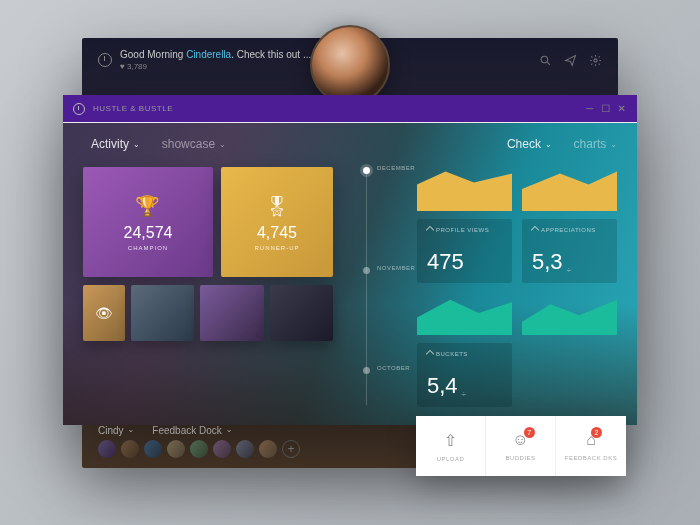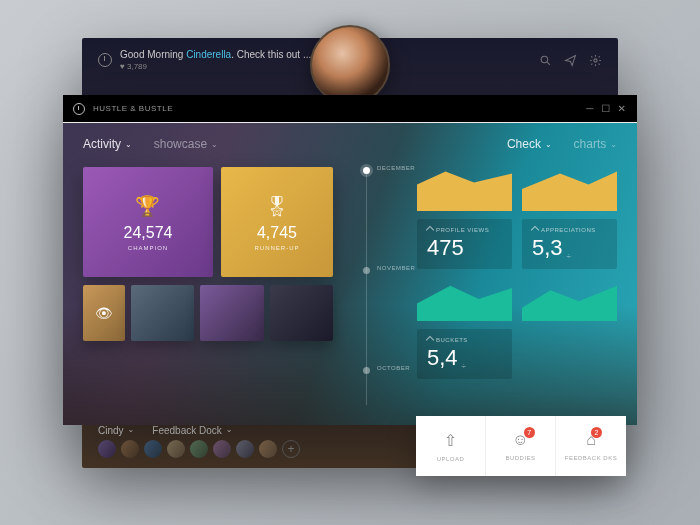--- a/index.html
+++ b/index.html
@@ -20,28 +20,28 @@
 .sa{width:18px;height:18px;border-radius:50%;background:linear-gradient(135deg,#6a5a8a,#3a2a4a)}
 .sa:nth-child(2){background:linear-gradient(135deg,#8a6a4a,#4a3a2a)}
 .sa:nth-child(3){background:linear-gradient(135deg,#4a6a8a,#2a3a4a)}
 .sa:nth-child(4){background:linear-gradient(135deg,#9a8a6a,#5a4a3a)}
 .sa:nth-child(5){background:linear-gradient(135deg,#6a8a6a,#3a4a3a)}
 .sa:nth-child(6){background:linear-gradient(135deg,#8a6a8a,#4a3a4a)}
 .sa:nth-child(7){background:linear-gradient(135deg,#7a7a8a,#3a3a4a)}
 .sa:nth-child(8){background:linear-gradient(135deg,#9a7a5a,#5a4a3a)}
 .plus{width:18px;height:18px;border:1px solid #666;border-radius:50%;color:#888;font-size:12px;display:flex;align-items:center;justify-content:center}
 .front-card{position:absolute;left:63px;top:95px;width:574px;height:330px;background:#fff;box-shadow:0 25px 70px rgba(0,0,0,.4);z-index:5}
-.fc-title{height:28px;background:#000000;border-bottom:1px solid #eee;display:flex;align-items:center;padding:0 10px;font-size:8px;color:#999;letter-spacing:.5px}
+.fc-title{height:28px;background:#4c1d95;border-bottom:1px solid #eee;display:flex;align-items:center;padding:0 10px;font-size:8px;color:#999;letter-spacing:.5px}
 .fc-title .th{width:12px;height:12px;border:1px solid #bbb;border-radius:50%;margin-right:8px;position:relative}
 .fc-title .th:after{content:'';position:absolute;left:4px;top:2px;width:1px;height:4px;background:#bbb}
 .fc-title .spacer{flex:1}
 .wctrl{width:10px;height:10px;margin-left:6px;display:flex;align-items:center;justify-content:center;font-size:10px;color:#888;cursor:pointer}
 .fc-body{height:302px;background:linear-gradient(110deg,#3d3552 0%,#4a3d58 25%,#2a4a52 50%,#1a8a9a 70%,#2aa8b8 100%);position:relative;overflow:hidden}
 .fc-body:before{content:'';position:absolute;inset:0;background:linear-gradient(180deg,transparent 60%,rgba(40,25,20,.6) 100%)}
-.tabs{position:absolute;top:14px;left:20px;right:20px;display:flex;color:rgba(255,255,255,.85);font-size:12px;z-index:2}
+.tabs{position:absolute;top:14px;left:28px;right:20px;display:flex;color:rgba(255,255,255,.85);font-size:12px;z-index:2}
 .tab{display:flex;align-items:center;gap:4px;margin-right:22px;cursor:pointer}
 .tab.dim{color:rgba(255,255,255,.45)}
 .chev{font-size:8px}
 .tabs .rgroup{margin-left:auto;display:flex}
 .tiles{position:absolute;top:44px;left:20px;width:250px;z-index:2}
 .tile-row1{display:flex;gap:8px}
 .tile{height:110px;border-radius:2px;display:flex;flex-direction:column;align-items:center;justify-content:center;color:#fff;box-shadow:0 8px 20px rgba(0,0,0,.3)}
 .t-purple{width:130px;background:linear-gradient(135deg,#9b59b6,#6b3a8a)}
 .t-gold{width:112px;background:linear-gradient(135deg,#e8b84a,#c8983a)}
 .tile .ic{font-size:20px;margin-bottom:6px;opacity:.9}
@@ -60,21 +60,21 @@
 .tl-dot{position:absolute;left:0;width:7px;height:7px;border-radius:50%;background:rgba(255,255,255,.4)}
 .tl-dot.active{background:#fff;box-shadow:0 0 0 3px rgba(255,255,255,.2)}
 .tl-lbl{position:absolute;left:14px;font-size:6px;color:rgba(255,255,255,.5);letter-spacing:.5px}
 .stats{position:absolute;top:44px;right:20px;width:200px;z-index:2;display:flex;gap:10px}
 .stat-col{flex:1}
 .spark{height:44px;position:relative;margin-bottom:8px}
 .sp-gold{background:#e8b84a;clip-path:polygon(0 40%,30% 10%,60% 35%,100% 15%,100% 100%,0 100%)}
 .sp-teal{background:#1abc9c;clip-path:polygon(0 60%,35% 20%,65% 50%,100% 25%,100% 100%,0 100%)}
 .stat-box{background:rgba(0,0,0,.15);padding:8px 10px;border-radius:2px;margin-bottom:8px}
 .sb-lbl{font-size:6px;color:rgba(255,255,255,.6);letter-spacing:.5px;display:flex;align-items:center;gap:3px}
-.sb-val{font-size:22px;color:#fff;font-weight:300;margin-top:2px;display:flex;align-items:flex-end;gap:4px}
+.sb-val{font-size:22px;color:#fff;font-weight:300;margin-top:16px;display:flex;align-items:flex-end;gap:4px}
 .sb-frac{font-size:8px;opacity:.6}
 .arrow-up{display:inline-block;width:6px;height:6px;border-top:1px solid currentColor;border-right:1px solid currentColor;transform:rotate(-45deg)}
 .action-bar{position:absolute;right:74px;bottom:49px;height:60px;display:flex;background:#fff;box-shadow:0 12px 30px rgba(0,0,0,.25);z-index:10}
 .ab-item{width:70px;display:flex;flex-direction:column;align-items:center;justify-content:center;border-right:1px solid #eee;cursor:pointer;position:relative}
 .ab-item:last-child{border-right:none}
 .ab-ic{font-size:16px;color:#888;position:relative}
 .ab-lbl{font-size:6px;color:#aaa;letter-spacing:.5px;margin-top:6px}
 .badge{position:absolute;top:-4px;right:-6px;width:11px;height:11px;background:#e74c3c;border-radius:50%;color:#fff;font-size:7px;display:flex;align-items:center;justify-content:center}
 svg{display:block}
 </style>

